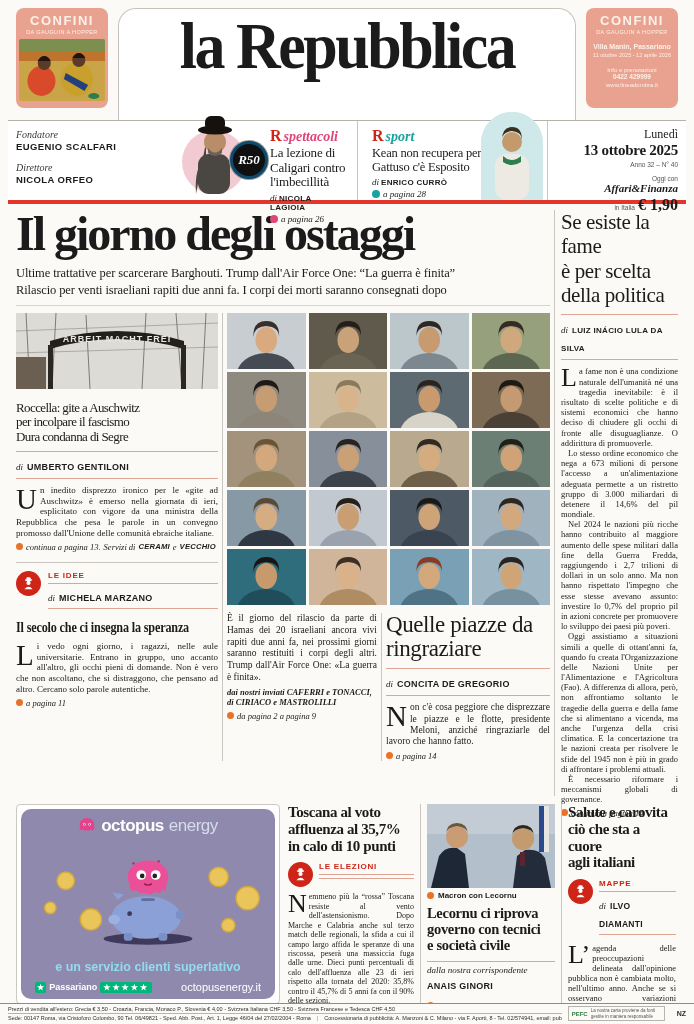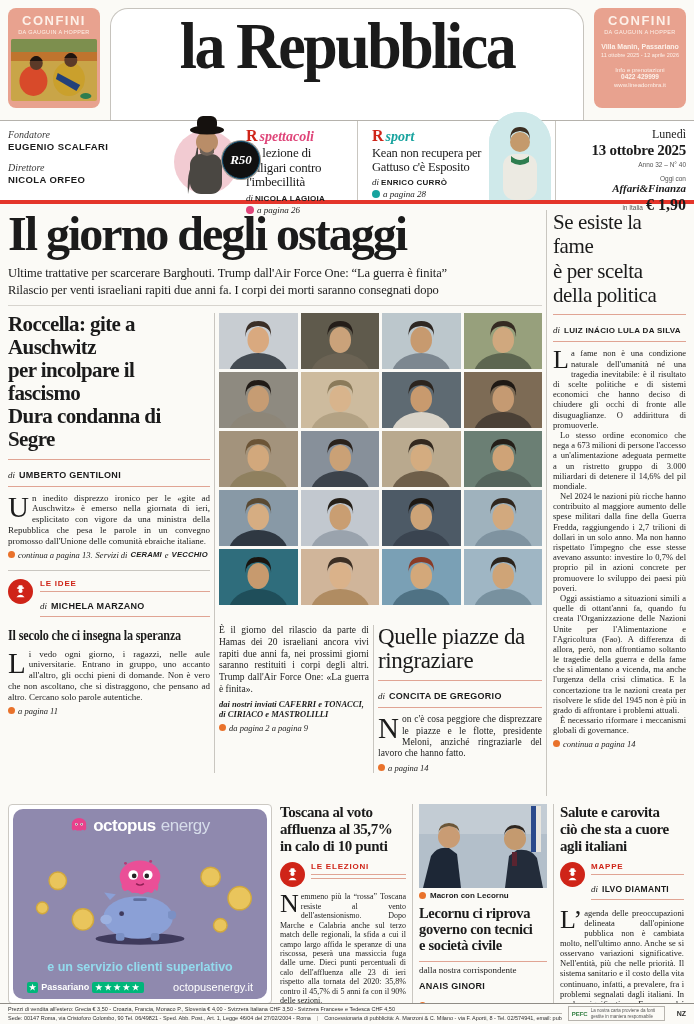--- a/index.html
+++ b/index.html
@@ -1,19 +1,19 @@
 <!DOCTYPE html>
 <html style="--accent-red: #cf2418; --rule-red: #e4352a; --pink: #df4579; --teal: #17a39e; --salmon: #e8a28f; --purple: #8f89ae; --octo-pink: #e8418c; --cyan: #93dbee; --trust-green: #00b67a; --paper: #fbfaf6; --byline-rule: #e0a494; --grey-rule: #c9c6c0;"><head>
 <meta charset="utf-8">
 <style>
   *{box-sizing:border-box;margin:0;padding:0}
   html,body{background:#e9e8e4}
   .page{width:694px;height:1024px;margin:0 auto;background:var(--paper,#fbfaf6);
         font-family:"Liberation Serif",serif;color:#1b1b1b;position:relative;
-        padding:8px 8px 0;overflow:hidden}
+        padding:8px 16px 0;overflow:hidden}
 
   
   .topbar{display:flex;gap:10px;height:112px}
   .ad-confini{width:92px;height:100px;background:var(--salmon,#e8a28f);border-radius:8px;
               padding:5px 3px;text-align:center;color:#fdf0e8;font-family:"Liberation Sans",sans-serif}
   .confini-title{font-weight:bold;font-size:13px;letter-spacing:1.5px}
   .confini-sub{font-size:5.5px;letter-spacing:.4px;margin-top:1px}
   .gauguin{margin-top:4px;height:62px;border-radius:2px;overflow:hidden}
   .gauguin svg{display:block;width:100%;height:100%}
   .conf-venue{font-size:7px;font-weight:bold;margin-top:8px}
@@ -27,22 +27,22 @@
 
   
   .row2{display:flex;border-top:1px solid #b5b2ac;height:80px;position:relative;background:#fff;
         margin:0 -8px;padding:0 8px}
   .col-staff{width:138px;padding:8px 2px 0 0}
   .staff-label{font-style:italic;font-size:10px;color:#3a3a3a}
   .staff-name{font-family:"Liberation Sans",sans-serif;font-weight:bold;font-size:9.5px;
               letter-spacing:.4px;margin:1px 0 10px}
   .r50{position:absolute;left:222px;top:20px;width:38px;height:38px;border-radius:50%;background:#101010;
        color:#fff;display:flex;align-items:center;justify-content:center;font-style:italic;font-weight:bold;
-       font-size:13px;border:1px solid #0c4a6e;box-shadow:0 0 0 1px #9a978f;z-index:3}
-  .promo{flex:1;display:flex;gap:8px;padding:6px 4px 0 28px;position:relative}
+       font-size:13px;border:3px solid #0c4a6e;box-shadow:0 0 0 1px #9a978f;z-index:3}
+  .promo{flex:1;display:flex;gap:24px;padding:6px 4px 0 28px;position:relative}
   .promo.sport{padding-left:10px}
   .promo-photo{position:relative;width:64px;flex:none}
   .circ-spett{position:absolute;bottom:6px;left:0;width:64px;height:64px;border-radius:50%;
               background:#f2cbd2}
   .spett-fig{position:absolute;bottom:6px;left:0;width:64px;height:86px}
   .arch-sport{position:absolute;bottom:0;right:0;width:62px;height:88px;border-radius:31px 31px 0 0;
               background:#cfe9ea;overflow:hidden}
   .brand-r{color:var(--accent-red,#cf2418);font-weight:bold;font-size:16px}
   .brand-name{font-style:italic;font-weight:bold;font-size:14px;margin-left:2px}
   .brand-name.pink{color:var(--pink,#df4579)}
@@ -71,21 +71,21 @@
   
   main{display:flex;margin-top:6px;height:586px}
   .main-left{width:534px;flex:none}
   .lead-headline{font-size:48px;font-weight:bold;letter-spacing:-2px;line-height:1;white-space:nowrap}
   .deck{font-size:12.5px;line-height:1.32;margin-top:7px;padding-bottom:7px;border-bottom:1px solid #d7d4ce;
         letter-spacing:-.1px}
   .cols{display:flex;margin-top:7px}
   .col-roccella{width:202px;flex:none}
   .aus-photo{height:76px;background:#d9d8d3;overflow:hidden}
   .aus-photo svg{display:block;width:100%;height:100%}
-  .headline-3l{font-size:21px;font-weight:bold;line-height:1.1;letter-spacing:-.6px;margin-top:0;white-space:pre-line}
+  .headline-3l{font-size:13px;font-weight:normal;line-height:1.1;letter-spacing:-.6px;margin-top:12px;white-space:pre-line}
   .byline-block{margin-top:7px;border-top:1px solid var(--byline-rule,#e0a494);
                 border-bottom:1px solid var(--byline-rule,#e0a494);padding:4px 0}
   .body{font-size:9px;line-height:1.2;text-align:justify;margin-top:6px}
   .dc{float:left;font-size:29px;line-height:.78;padding:3px 3px 0 0}
   .continua{font-style:italic;font-size:8.5px;margin-top:3px;display:flex;gap:3px;align-items:center;flex-wrap:wrap}
   .continua .dot{width:7px;height:7px}
   .hr{border-top:1px solid var(--grey-rule,#c9c6c0);margin:10px 0 8px}
   .idee-head{display:flex;gap:7px;align-items:flex-start}
   .icon-circle{width:25px;height:25px;border-radius:50%;background:var(--accent-red,#cf2418);flex:none;
                display:flex;align-items:center;justify-content:center}
@@ -94,21 +94,21 @@
              font-size:8px;letter-spacing:.8px}
   .mini-rule{border-top:1px solid var(--byline-rule,#e0a494);margin:3px 0}
   .idee-headline{font-size:14px;font-weight:bold;margin-top:8px;white-space:nowrap;
                  transform:scaleX(.87);transform-origin:left;letter-spacing:-.2px}
   .idee-body{margin-top:5px}
 
   .col-hostages{flex:1;min-width:0}
   .grid{display:grid;grid-template-columns:repeat(4,1fr);gap:3px}
   .cell{height:56px;position:relative;overflow:hidden}
   .cell svg{position:absolute;inset:0;width:100%;height:100%}
-  .below{display:flex;margin-top:20px}
+  .below{display:flex;margin-top:8px}
   .cap-left{width:150px;flex:none}
   .caption{font-size:9.5px;line-height:1.24;text-align:justify}
   .cap-by{font-size:8.5px;font-style:italic;font-weight:bold;margin-top:3px;line-height:1.25}
   .piazze-headline{font-size:23px;font-weight:500;letter-spacing:-.4px;line-height:1.05}
 
   .col-lula{flex:1;min-width:0;padding-left:2px}
   .lula-headline{font-size:21px;font-weight:500;line-height:1.16;letter-spacing:-.4px;white-space:pre-line}
   .lula-body p{font-size:8.5px;line-height:1.2;text-align:justify;text-indent:7px;margin:0}
   .lula-body p.first{text-indent:0}
   .dc-s{float:left;font-size:26px;line-height:.8;padding:2px 2px 0 0}
@@ -137,21 +137,21 @@
   .sec-head .stack{flex:1}
   .b-body{font-size:8px;line-height:1.18;text-align:justify;margin-top:5px}
   .col-lecornu{width:132px;flex:none}
   .lec-photo{height:84px;background:#aab6c2;overflow:hidden}
   .lec-photo svg{display:block;width:100%;height:100%}
   .lec-caption{font-family:"Liberation Sans",sans-serif;font-size:8px;font-weight:bold;margin-top:3px;
                display:flex;align-items:center;gap:4px}
   .lec-caption .dot{width:7px;height:7px;background:#e9722b}
   .lec-headline{font-size:14.5px;font-weight:bold;line-height:1.12;letter-spacing:-.3px;margin-top:5px;white-space:pre-line}
   .lec-by{margin-top:7px;border-top:1px solid var(--byline-rule,#e0a494);padding-top:3px}
-  .lec-by .corr{font-size:9px;display:block}
+  .lec-by .corr{font-style:italic;font-size:9px;display:block}
   .col-salute{flex:1;min-width:0}
 
   
   footer{position:absolute;left:0;right:0;bottom:0;border-top:1px solid #8f8c86;background:var(--paper,#fbfaf6);
          font-family:"Liberation Sans",sans-serif;font-size:5.5px;color:#2e2e2e;padding:2px 8px 3px;
          display:flex;align-items:center;gap:6px}
   .foot-lines{flex:1;min-width:0}
   .f1{border-bottom:1px solid #b7b4ae;padding-bottom:1px;margin-bottom:1px;white-space:nowrap;overflow:hidden}
   .f2{display:flex;gap:6px;white-space:nowrap;overflow:hidden}
   .f2 .sep{color:#8f8c86}
@@ -287,20 +287,34 @@
     <div class="main-left">
       <h2 class="lead-headline">Il giorno degli ostaggi</h2>
       <div class="deck">
         <div>Ultime trattative per scarcerare Barghouti. Trump dall'Air Force One: “La guerra è finita”</div>
         <div>Rilascio per venti israeliani rapiti due anni fa. I corpi dei morti saranno consegnati dopo</div>
       </div>
 
       <div class="cols">
 
         <section class="col-roccella">
+          <div class="aus-photo">
+            <svg viewBox="0 0 202 76" preserveAspectRatio="none">
+              <rect width="202" height="76" fill="#dcdbd6"></rect>
+              <g stroke="#57514a" stroke-width="1" opacity=".7">
+                <path d="M10 0 L14 76 M40 0 L36 76 M70 2 L74 76 M130 0 L126 76 M160 0 L166 76 M190 0 L186 76" fill="none"></path>
+                <path d="M0 18 L202 10 M0 40 L202 34" fill="none" opacity=".5"></path>
+              </g>
+              <rect x="0" y="44" width="30" height="32" fill="#6b5f52"></rect>
+              <path d="M34 36 Q101 16 168 36 L168 28 Q101 8 34 28 Z" fill="#23201b"></path>
+              <text x="101" y="29" text-anchor="middle" font-size="9" font-family="Liberation Sans, sans-serif" font-weight="bold" fill="#e8e6e0" letter-spacing="1">ARBEIT MACHT FREI</text>
+              <rect x="32" y="32" width="5" height="44" fill="#2a2622"></rect>
+              <rect x="165" y="32" width="5" height="44" fill="#2a2622"></rect>
+            </svg>
+          </div>
           <h3 class="headline-3l">Roccella: gite a Auschwitz
 per incolpare il fascismo
 Dura condanna di Segre</h3>
           <div class="byline-block">
             <span class="by-prefix">di</span>
             <span class="by-name" style="font-size:9px">UMBERTO GENTILONI</span>
           </div>
           <p class="body"><span class="dc">U</span><span>n inedito disprezzo ironico per le «gite ad Auschwitz» è emerso nella giornata di ieri, esplicitato con vigore da una ministra della Repubblica che pesa le parole in un convegno promosso dall'Unione delle comunità ebraiche italiane.</span></p>
           <div class="continua">
             <span class="dot orange"></span>

